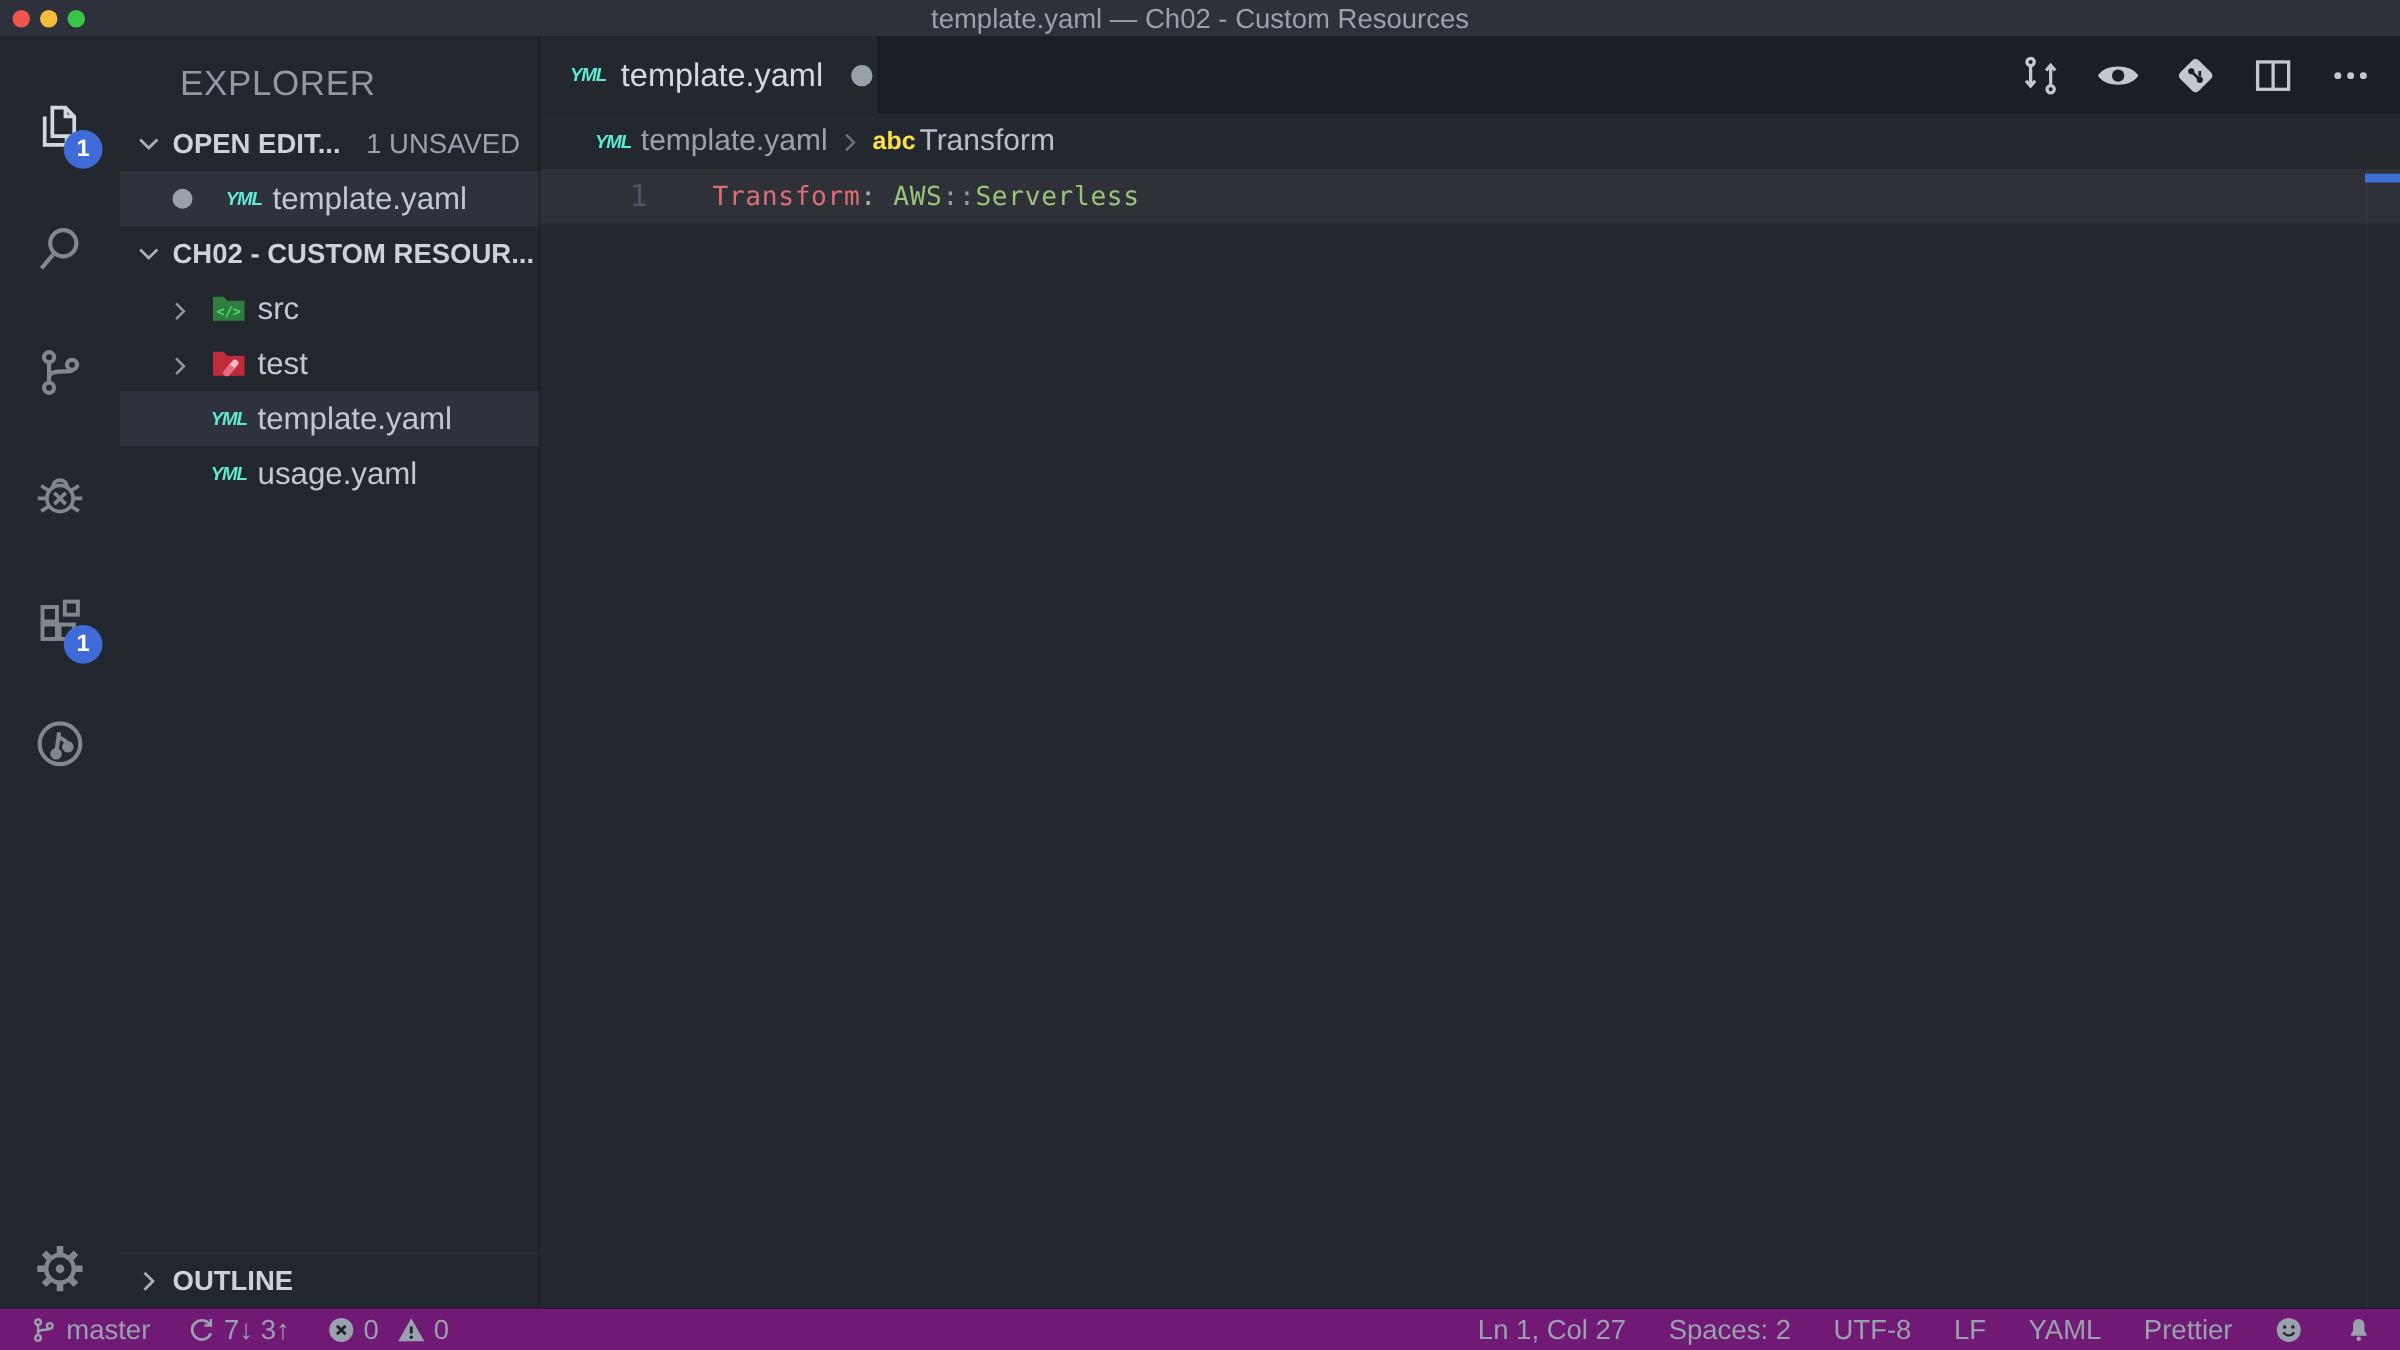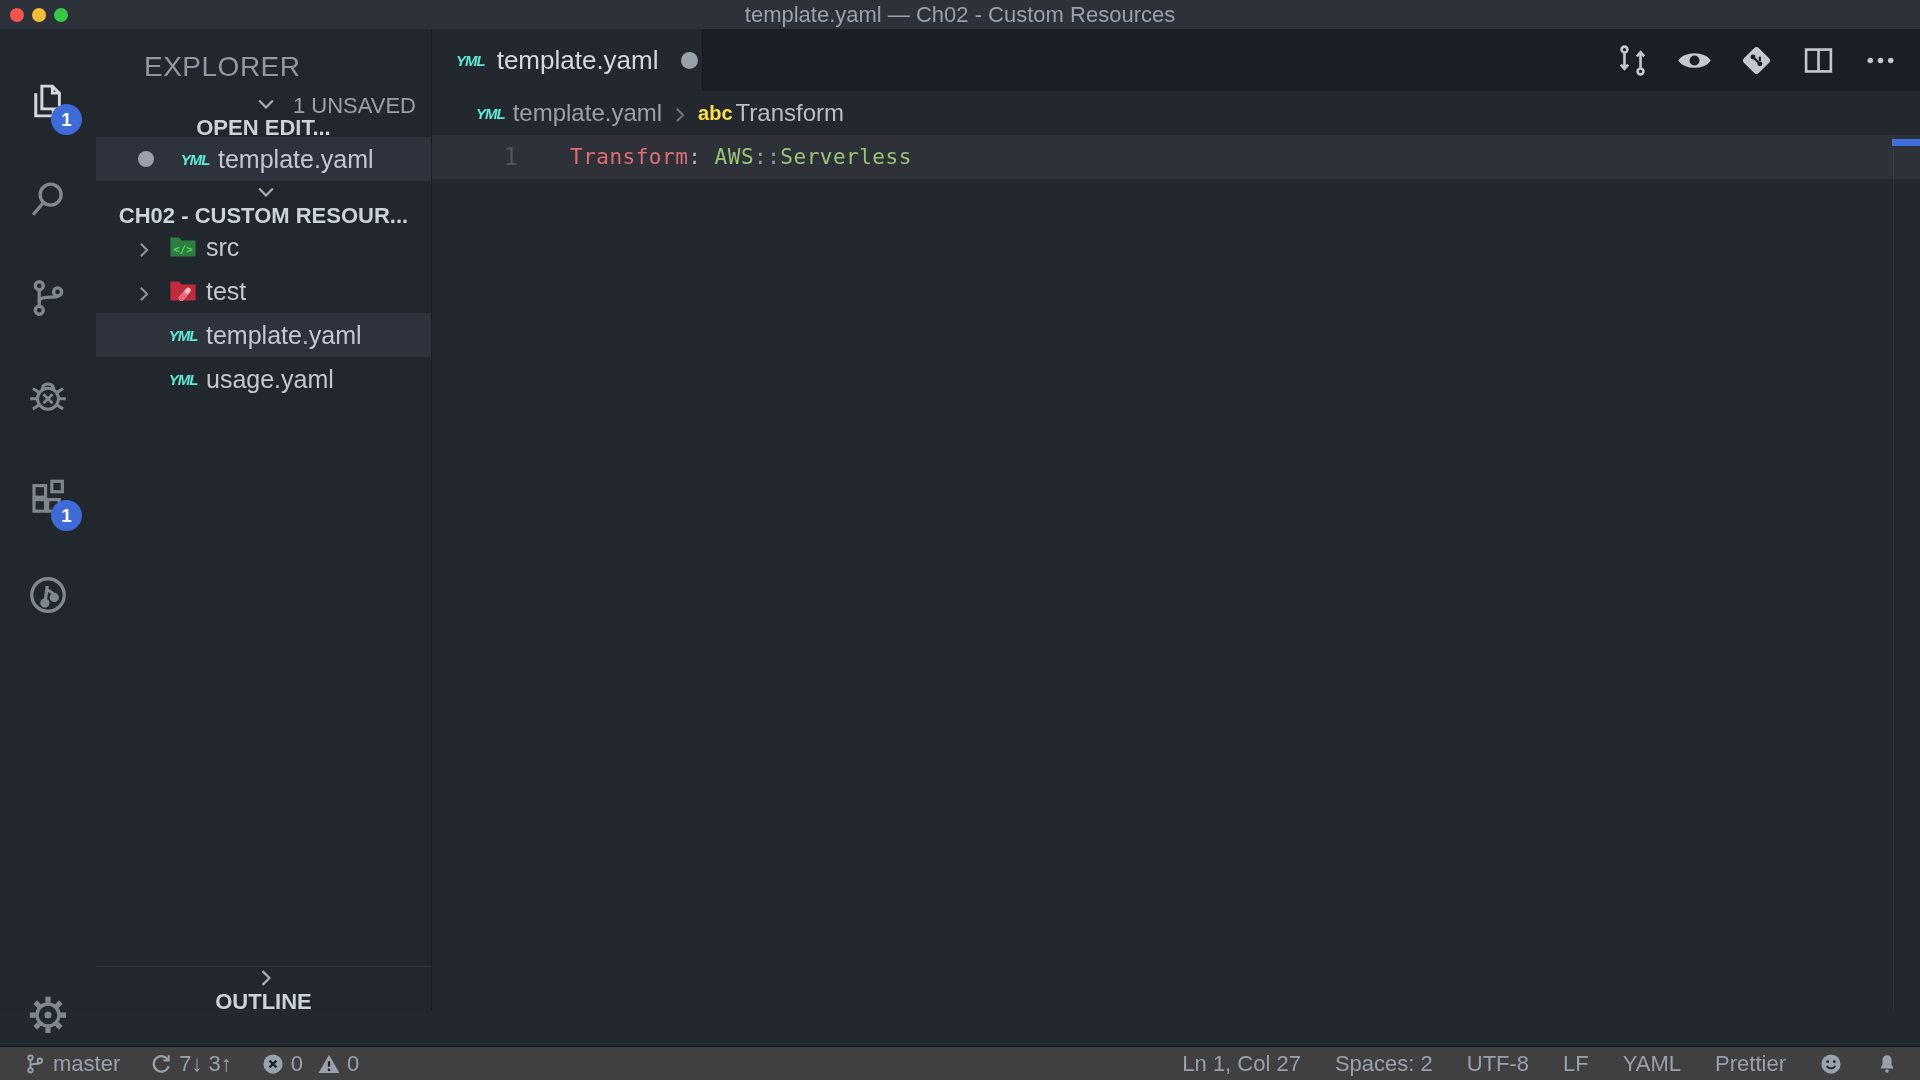--- a/index.html
+++ b/index.html
@@ -22,21 +22,21 @@
   .ab-item { position:absolute; left:0; width:96px; height:48px; display:flex; justify-content:center; align-items:center; color:#80878f; }
   .ab-item.active { color:#d3d8df; }
   .ab-item svg { width:42px; height:42px; }
   .ab-badge { position:absolute; right:14px; bottom:-8px; min-width:31px; height:31px; border-radius:16px;
               background:#3e6bd8; color:#fff; font-size:19px; font-weight:bold;
               display:flex; align-items:center; justify-content:center; }
 
   
   .sidebar { width:336px; background:#22262d; border-right:1px solid #1a1d23; display:flex; flex-direction:column; flex:0 0 auto; }
   .sidebar-title { height:64px; padding:22px 0 0 48px; font-size:28px; color:#9298a3; letter-spacing:.5px; }
-  .section-header { height:44px; display:flex; align-items:center; font-weight:bold; font-size:22px; color:#ccd2da; position:relative;flex-direction:column; }
+  .section-header { height:44px; display:flex; align-items:center; font-weight:bold; font-size:22px; color:#ccd2da; position:relative; }
   .section-header .chev { margin:0 8px 0 12px; width:22px; height:22px; color:#a9afb9; flex:0 0 auto; }
   .section-badge { position:absolute; right:15px; font-weight:normal; font-size:22px; color:#9aa1ab; }
   .row { height:44px; display:flex; align-items:center; font-size:25px; color:#c2c8d1; position:relative; }
   .row.hl { background:#2d323d; }
   .mod-dot { width:16px; height:16px; border-radius:50%; background:#9aa0a9; margin:0 12px 0 42px; flex:0 0 auto; }
   .tree-chev { width:20px; height:20px; margin-left:38px; color:#8f97a3; flex:0 0 auto; }
   .tree-noindent { width:20px; margin-left:38px; flex:0 0 auto; }
   .file-icon { width:34px; margin-left:12px; flex:0 0 auto; display:flex; justify-content:center; }
   .row .label { margin-left:6px; }
   .yml-icon { font:italic 900 15px "Liberation Sans", sans-serif; color:#5eead4; letter-spacing:-1px; }
@@ -65,22 +65,22 @@
   .gutter { width:86px; text-align:right; font-size:24px; color:#4d5565; flex:0 0 auto; }
   .code-text { margin-left:52px; font-size:21px; letter-spacing:.5px; white-space:pre; }
   .tok-key { color:#e06c75; }
   .tok-punct { color:#abb2bf; }
   .tok-punct-dim { color:#9199a4; }
   .tok-string { color:#98c379; }
   .scroll-line { position:absolute; top:0; bottom:0; right:26px; width:1px; background:rgba(255,255,255,.05); }
   .overview-cursor { position:absolute; top:4px; right:0; width:28px; height:7px; background:#3f6fd8; }
 
   
-  .statusbar { height:34px; background:#404040; border-top:1px solid #161a20; display:flex; align-items:center;
-               font-size:22px; color:#99a1ac; flex:0 0 auto;margin-top:36px; }
+  .statusbar { height:34px; background:#701a75; border-top:1px solid #161a20; display:flex; align-items:center;
+               font-size:22px; color:#99a1ac; flex:0 0 auto; }
   .sb-left { display:flex; align-items:center; gap:30px; padding-left:24px; }
   .sb-right { margin-left:auto; display:flex; align-items:center; gap:34px; padding-right:22px; }
   .sb-item { display:flex; align-items:center; gap:7px; }
   .sb-item svg { width:22px; height:22px; display:block; }
 </style>
 </head>
 <body>
 
 <div class="window">
 

